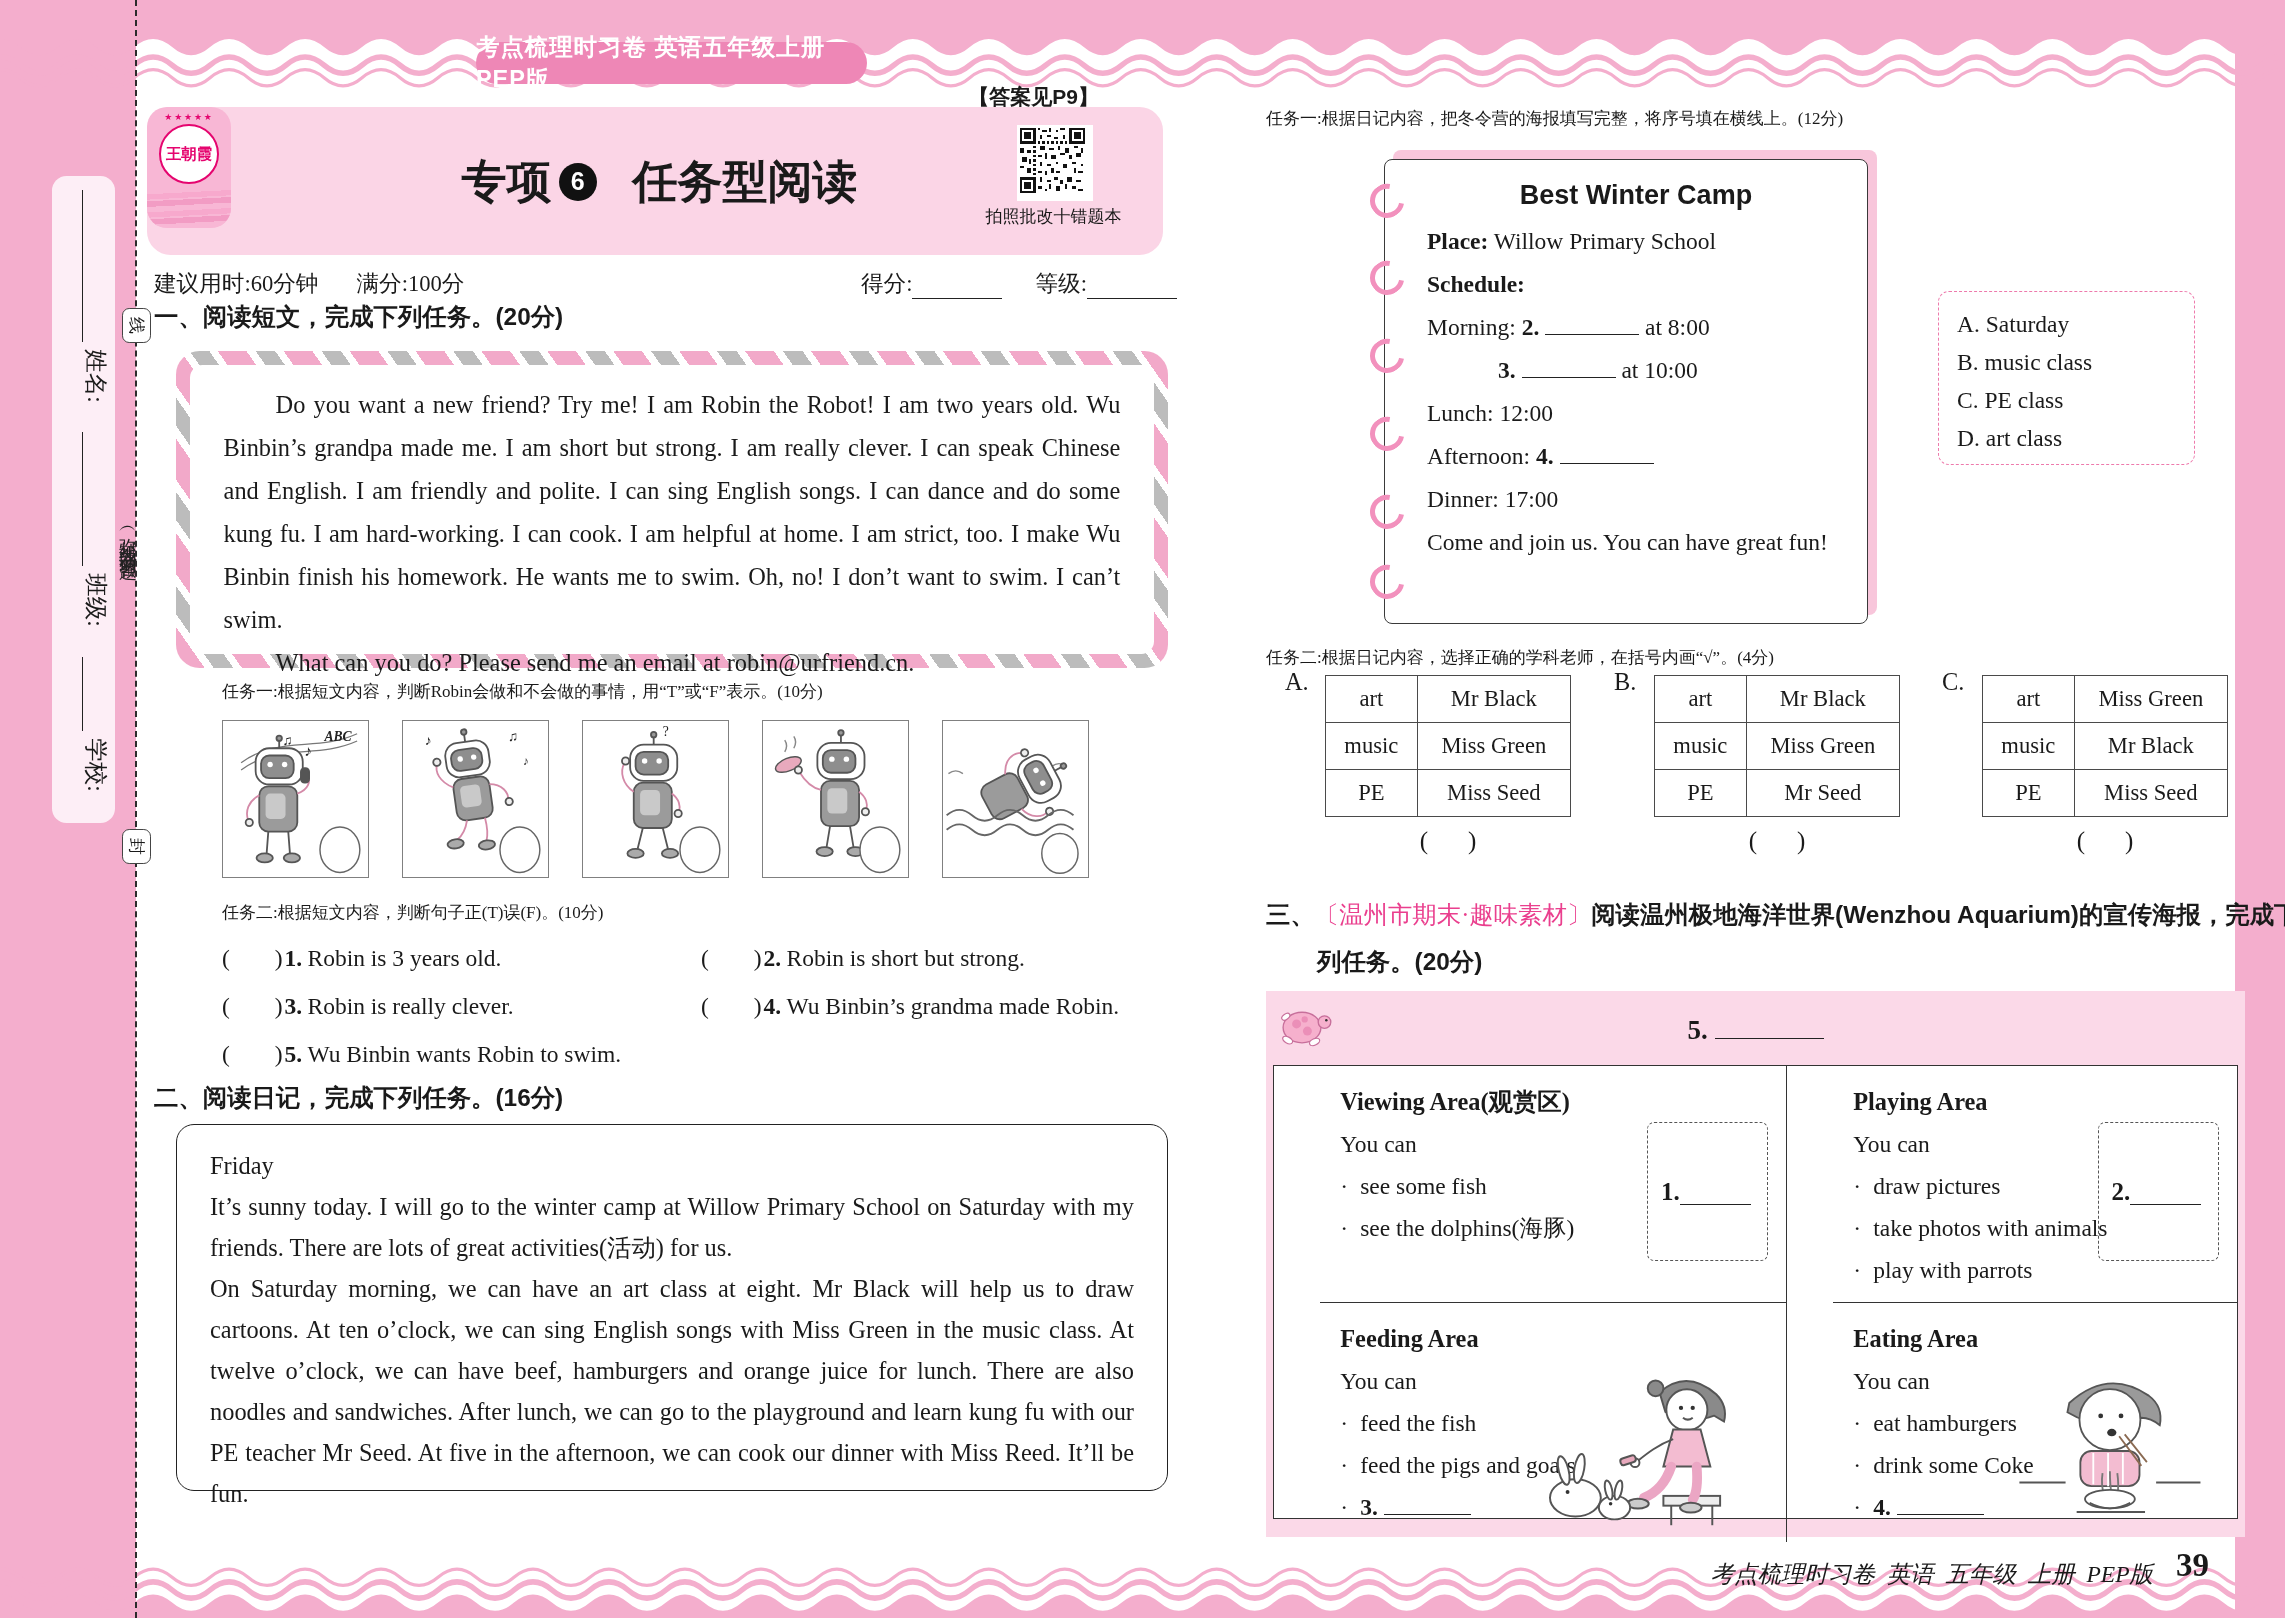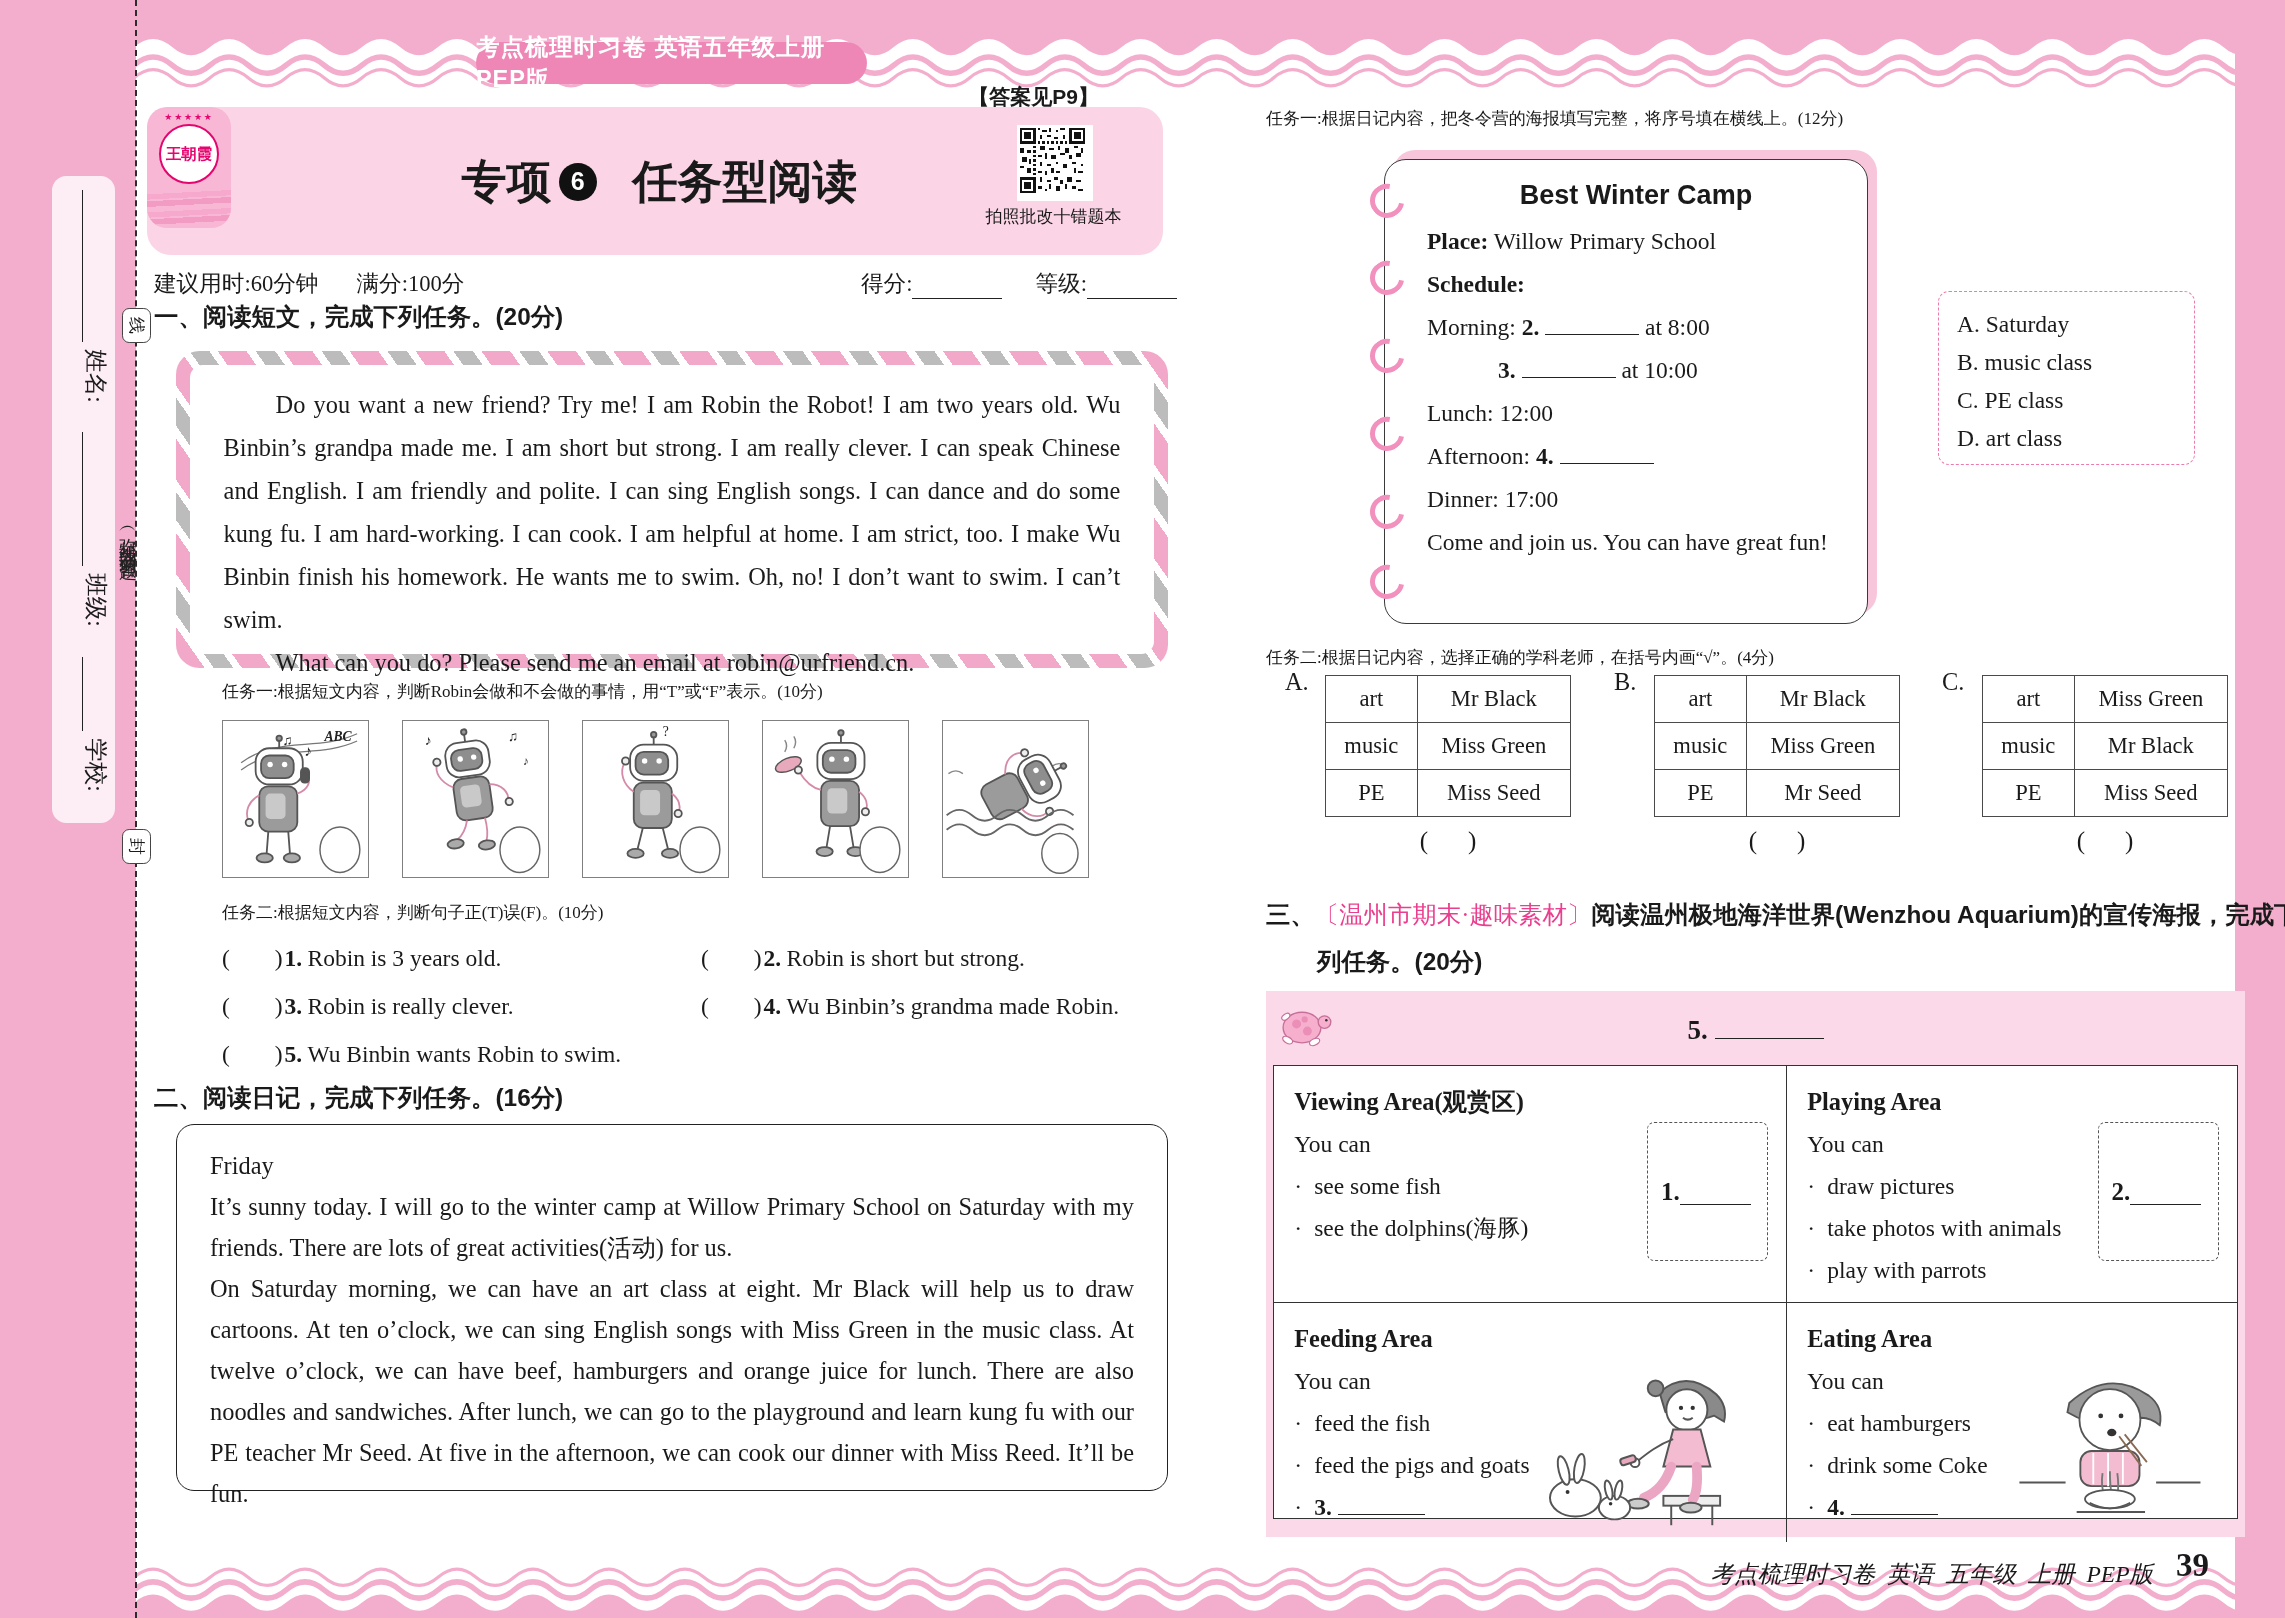--- a/index.html
+++ b/index.html
@@ -63,21 +63,21 @@
   .tf-row{display:flex;height:48px;align-items:center;}
   .tf-item{display:flex;align-items:center;}
   .tf-item.first{width:479px;}
   .paren-gap{display:inline-block;width:45px;}
   .tf-item b{margin:0 5.4px 0 1.8px;}
   
   .diary-box{left:176px;top:1124px;width:992px;height:367px;border:1.8px solid #222;border-radius:18px;
              box-sizing:border-box;padding:20px 33px;font-size:24.4px;line-height:41px;text-align:justify;}
   .diary-box p{margin:0;}
   
-  .camp{left:1384px;top:159px;width:484px;height:465px;background:#fff;border:1.8px solid #3a3a3a;border-radius:22px;
+  .camp{left:1384px;top:159px;width:484px;height:465px;background:#fff;border:1.8px solid #3a3a3a;border-radius:8px;
         box-shadow:9px -9px 0 #f8c6db;box-sizing:border-box;padding:14.5px 22px 9px 42px;font-size:23.5px;line-height:43px;}
   .camp-title{text-align:center;font-family:"Liberation Sans",sans-serif;font-weight:bold;font-size:27px;
               line-height:40px;margin-bottom:5.4px;}
   .camp .indent{margin-left:71px;}
   .ring{position:absolute;left:-15.4px;width:23.5px;height:23.5px;border:5.4px solid #f291bd;border-radius:50%;
         border-right-color:transparent;transform:rotate(-35deg);}
   
   .options{left:1938px;top:291px;width:257px;height:174px;border:1.8px dashed #ee7aac;border-radius:11px;
            box-sizing:border-box;padding:12.7px 18px;font-size:23.5px;line-height:38px;background:#fff;}
   
@@ -90,21 +90,21 @@
   .tparen{position:absolute;top:152px;width:100%;text-align:center;font-size:25px;}
   .tparen .paren-gap{width:40px;}
   
   .sec3-tag{color:#ea3f8e;font-weight:normal;font-family:"Liberation Serif",serif;}
   
   .aqua{left:1266px;top:991px;width:979px;height:546px;background:#fbd9e8;}
   .aqua-head{position:relative;height:74px;}
   .aqua-head-title{position:absolute;left:0;right:0;top:20px;text-align:center;font-size:27px;font-weight:bold;}
   .aqua-grid{margin:0 7.2px;height:452px;background:#fff;border:1.4px solid #333;display:grid;
              grid-template-columns:513px 1fr;grid-template-rows:237px 1fr;}
-  .aqua-cell{position:relative;box-sizing:border-box;padding:14.5px 20px;font-size:23.5px;line-height:42px;}
+  .aqua-cell{position:relative;box-sizing:border-box;padding:14.5px 20px;font-size:23.5px;line-height:42px;margin-left:46px;}
   .aqua-cell.b-r{border-right:1.4px solid #333;}
   .aqua-cell.b-b{border-bottom:1.4px solid #333;}
   .aqua-cell h4{margin:0;font-size:24.4px;line-height:42px;}
   .aqua-dash{position:absolute;right:18px;top:56px;width:121px;height:139px;border:1.8px dashed #555;border-radius:7.2px;
              display:flex;align-items:center;padding-left:12.7px;box-sizing:border-box;font-size:25px;font-weight:bold;}
   .bullet{display:inline-block;width:20px;}
   
   .footer-text{left:1447px;top:1558px;width:706px;text-align:right;font-size:23.5px;font-style:italic;white-space:pre;}
   .footer-page{left:2176px;top:1547px;font-size:33px;font-weight:bold;}
 </style>

